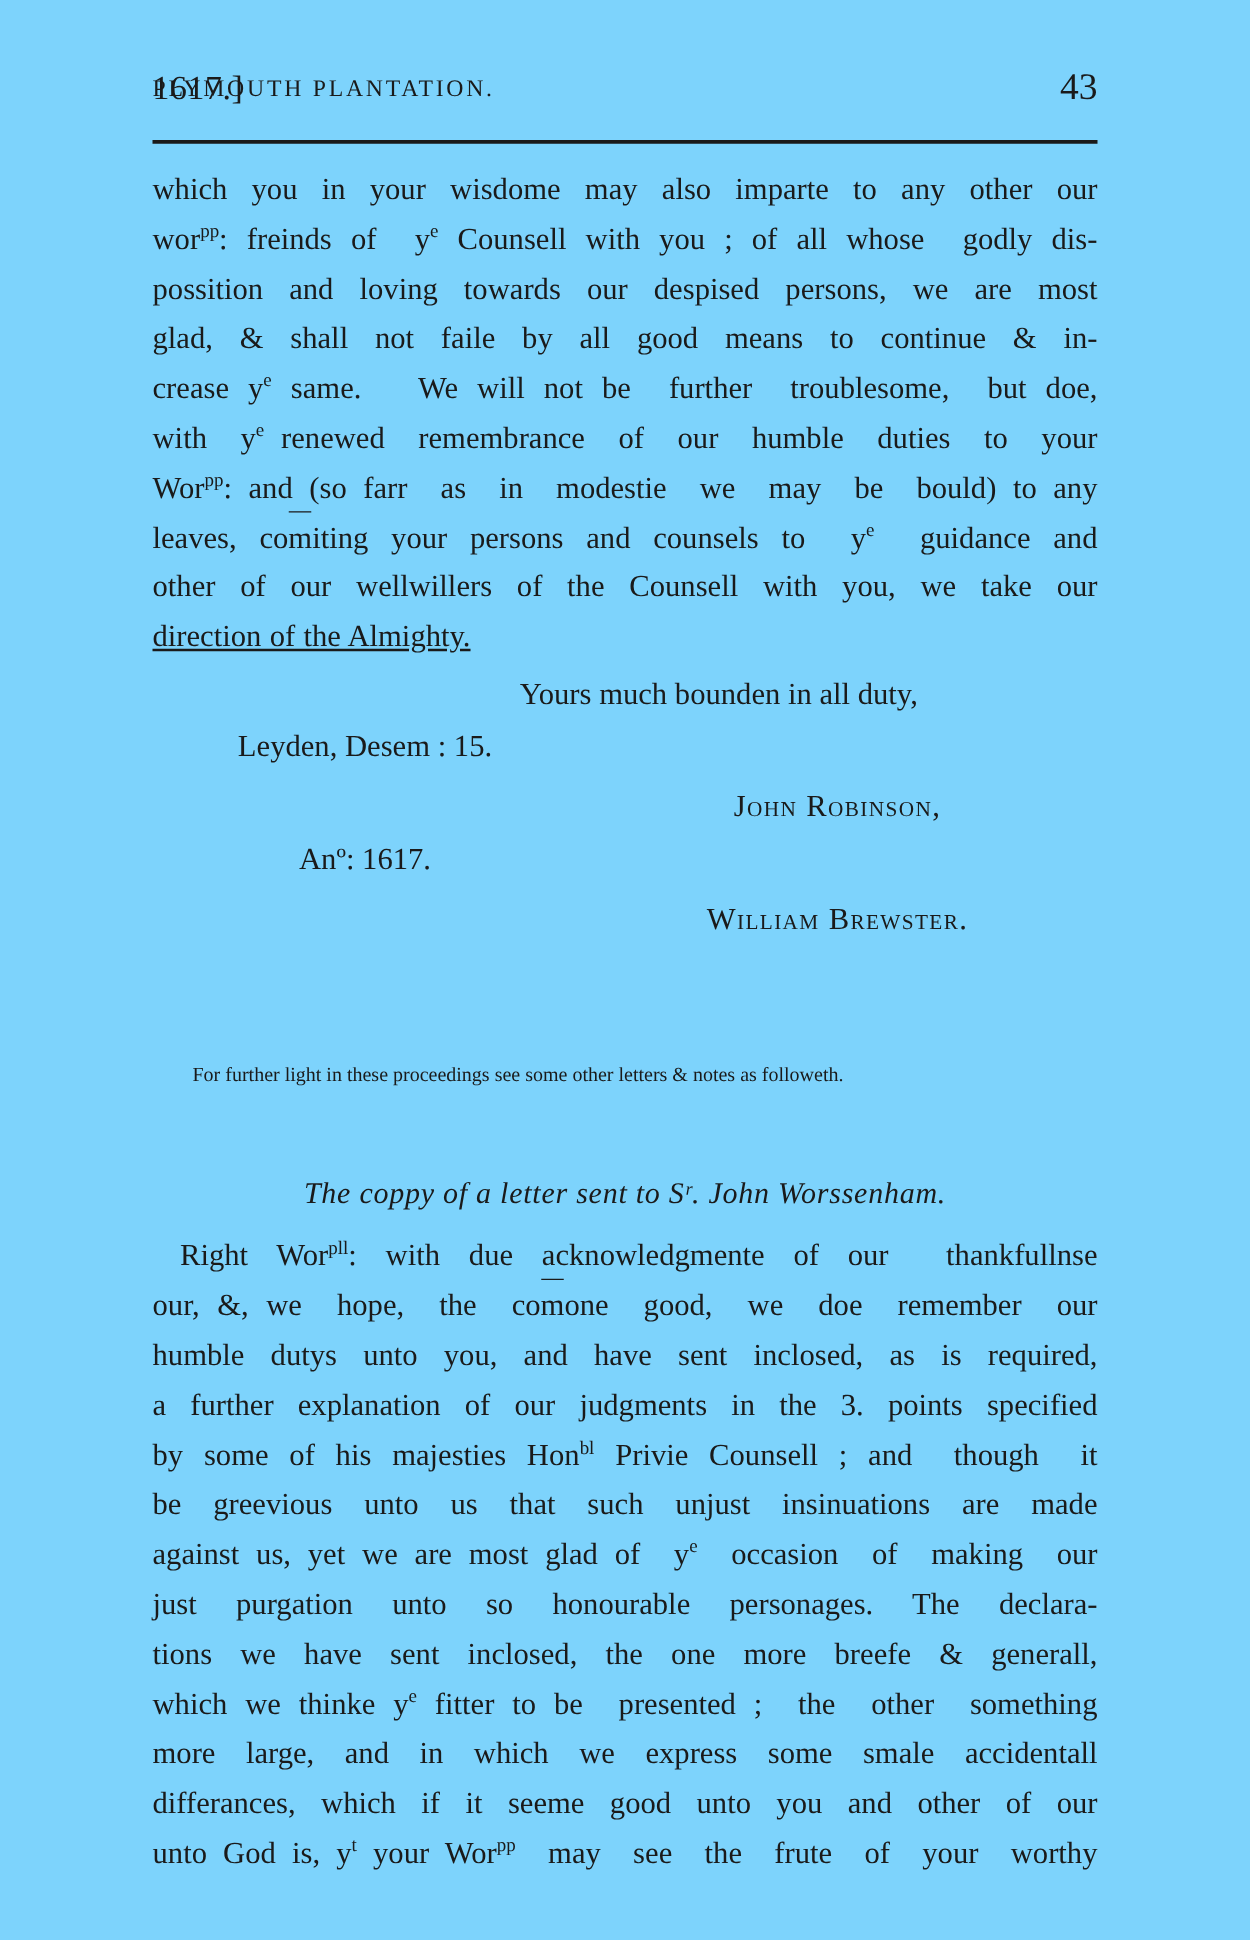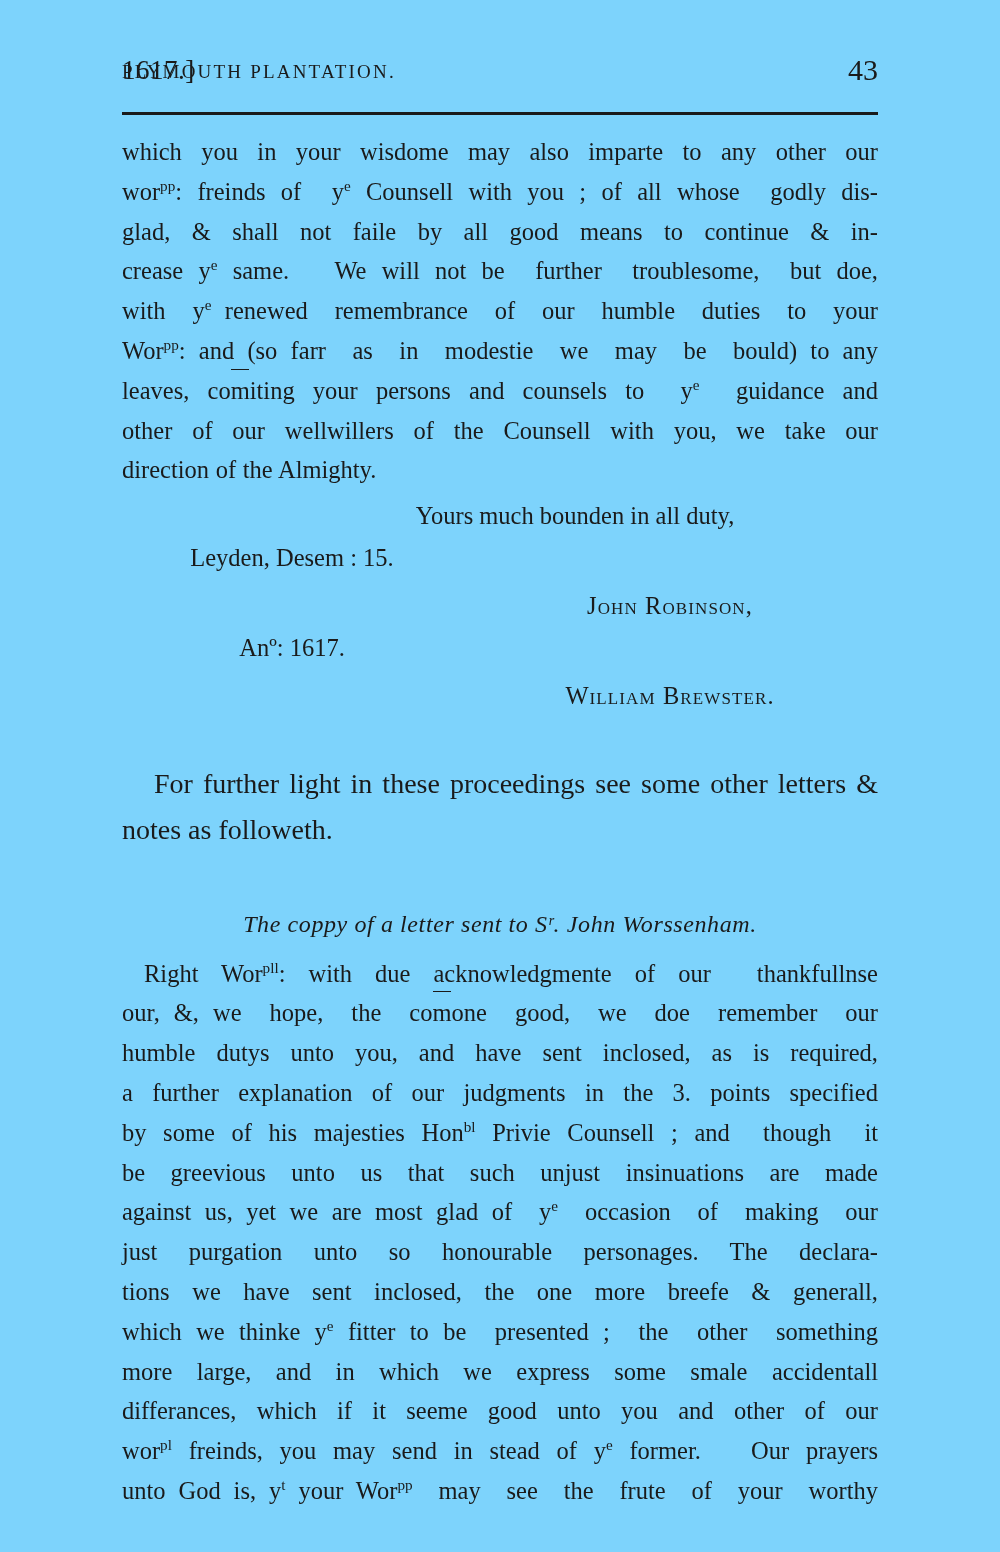--- a/index.html
+++ b/index.html
@@ -65,20 +65,21 @@
   p.just {
     margin: 0;
     font-size: 24.5px;
     line-height: 39.8px;
     text-align: justify;
     text-align-last: justify;
     word-spacing: 0.5px;
   }
   p.just.lastnat {
     text-align-last: left;
+    text-decoration: underline;
   }
   sup {
     font-size: 0.62em;
     vertical-align: super;
     line-height: 0;
   }
   .ovl {
     position: relative;
     display: inline-block;
   }
@@ -108,22 +109,22 @@
     text-align: center;
   }
   .sig-right {
     flex: 1;
     text-align: center;
     font-variant: small-caps;
     letter-spacing: 1.1px;
     margin-top: 48px;
   }
   .para-further {
-    margin-top: 45px;
-    font-size: 28px;
+    margin-top: 83px;
+    font-size: 16px;
     line-height: 46px;
     text-align: justify;
     text-align-last: left;
     text-indent: 32px;
   }
   .letter-title {
     margin-top: 58px;
     text-align: center;
     font-style: italic;
     font-size: 24px;
@@ -151,20 +152,21 @@
     <div class="header-pageno">43</div>
   </div>
 
   <div class="rule"></div>
 
   <div class="body">
 
     <div>
       <p class="just">which you in your wisdome may also imparte to any other our</p>
       <p class="just">wor<sup>pp</sup>: freinds of&nbsp; y<sup>e</sup> Counsell with you ; of all whose&nbsp; godly dis-</p>
+      <p class="just">possition and loving towards our despised persons, we are most</p>
       <p class="just">glad, &amp; shall not faile by all good means to continue &amp; in-</p>
       <p class="just">crease y<sup>e</sup> same. &nbsp; We will not be&nbsp; further&nbsp; troublesome,&nbsp; but doe,</p>
       <p class="just">with&nbsp; y<sup>e</sup> renewed&nbsp; remembrance&nbsp; of&nbsp; our&nbsp; humble&nbsp; duties&nbsp; to&nbsp; your</p>
       <p class="just">Wor<sup>pp</sup>: and (so farr&nbsp; as&nbsp; in&nbsp; modestie&nbsp; we&nbsp; may&nbsp; be&nbsp; bould) to any</p>
       <p class="just">leaves, co<span class="ovl">m</span>iting your persons and counsels to&nbsp; y<sup>e</sup>&nbsp; guidance and</p>
       <p class="just">other of our wellwillers of the Counsell with you, we take our</p>
       <p class="just lastnat">direction of the Almighty.</p>
 
       <div class="closing">
         <div class="closing-line1">Yours much bounden in all duty,</div>
@@ -189,18 +191,17 @@
       <p class="just">humble dutys unto you, and have sent inclosed, as is required,</p>
       <p class="just">a further explanation of our judgments in the 3. points specified</p>
       <p class="just">by some of his majesties Hon<sup>bl</sup> Privie Counsell ; and&nbsp; though&nbsp; it</p>
       <p class="just">be greevious unto us that such unjust insinuations are made</p>
       <p class="just">against us, yet we are most glad of&nbsp; y<sup>e</sup>&nbsp; occasion&nbsp; of&nbsp; making&nbsp; our</p>
       <p class="just">just purgation unto so honourable personages.  The declara-</p>
       <p class="just">tions we have sent inclosed, the one more breefe &amp; generall,</p>
       <p class="just">which we thinke y<sup>e</sup> fitter to be&nbsp; presented ;&nbsp; the&nbsp; other&nbsp; something</p>
       <p class="just">more large, and in which we express some smale accidentall</p>
       <p class="just">differances, which if it seeme good unto you and other of our</p>
-      <p class="just">wor<sup>pl</sup> freinds, you may send in stead of y<sup>e</sup> former. &nbsp; Our prayers</p>
       <p class="just">unto God is, y<sup>t</sup> your Wor<sup>pp</sup>&nbsp; may&nbsp; see&nbsp; the&nbsp; frute&nbsp; of&nbsp; your&nbsp; worthy</p>
     </div>
 
   </div>
 </div>
 
 </body></html>

